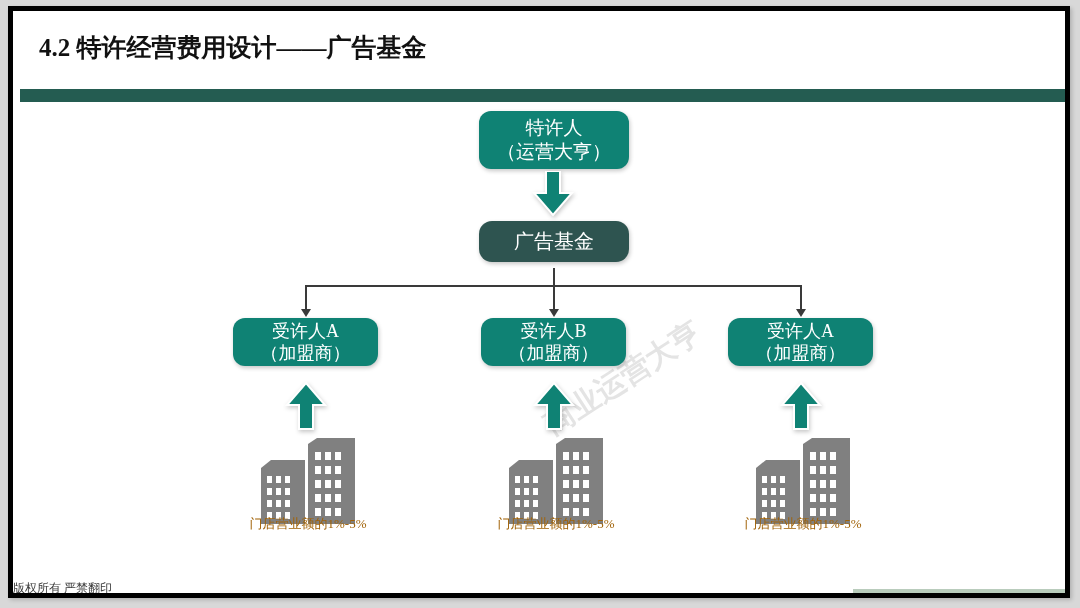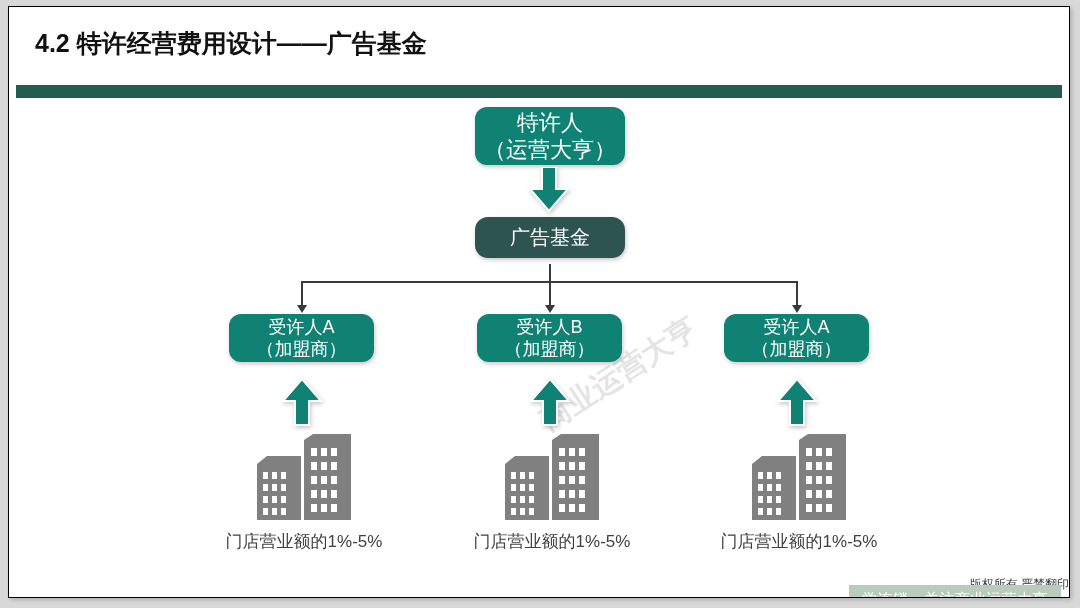--- a/index.html
+++ b/index.html
@@ -14,24 +14,25 @@
     font-family: "Liberation Sans", "DejaVu Sans", sans-serif;
   }
 
   .slide {
     position: absolute;
     left: 8px;
     top: 6px;
     width: 1062px;
     height: 592px;
     background: #ffffff;
-    border: 1px solid #000000;
+    border: 5px solid #000000;
     box-shadow: 2px 2px 4px rgba(0,0,0,0.18);
     box-sizing: border-box;
     overflow: hidden;
+    font-family: Liberation Serif, serif;
   }
 
   
   .header {
     position: absolute;
     left: 0; top: 0;
     width: 100%;
     height: 72px;
   }
   .title {
@@ -141,21 +142,21 @@
     justify-content: center;
     line-height: 1.25;
     box-shadow: 1px 2px 4px rgba(0,0,0,0.22);
   }
   .node .ln { display: block; white-space: nowrap; }
 
   #node-franchisor {
     left: 466px; top: 8px;
     width: 150px; height: 58px;
     background: #0f8274;
-    font-size: 22px;
+    font-size: 19px;
   }
   #node-adfund {
     left: 466px; top: 118px;
     width: 150px; height: 41px;
     background: #2e5450;
     font-size: 20px;
     border-radius: 13px;
   }
   .node-licensee {
     top: 215px;
@@ -207,37 +208,37 @@
     width: 110px;
     height: 90px;
   }
   #building-a { left: 240px; }
   #building-b { left: 488px; }
   #building-c { left: 735px; }
 
   
   .caption {
     position: absolute;
-    top: 431px;
+    top: 412px;
     width: 220px;
     text-align: center;
-    font-size: 17px;
-    color: #404040;
+    font-size: 13px;
+    color: #a16207;
     white-space: nowrap;
   }
   #caption-a { left: 185px; }
   #caption-b { left: 433px; }
   #caption-c { left: 680px; }
 
   
   .copyright {
     position: absolute;
     left: 0; right: 0;
     top: 477px;
-    text-align: right;
+    text-align: left;
     font-size: 12px;
     color: #3a3a3a;
   }
   .footer-banner {
     position: absolute;
     left: 840px;
     top: 486px;
     width: 212px;
     height: 27px;
     background: #b9ccbc;

